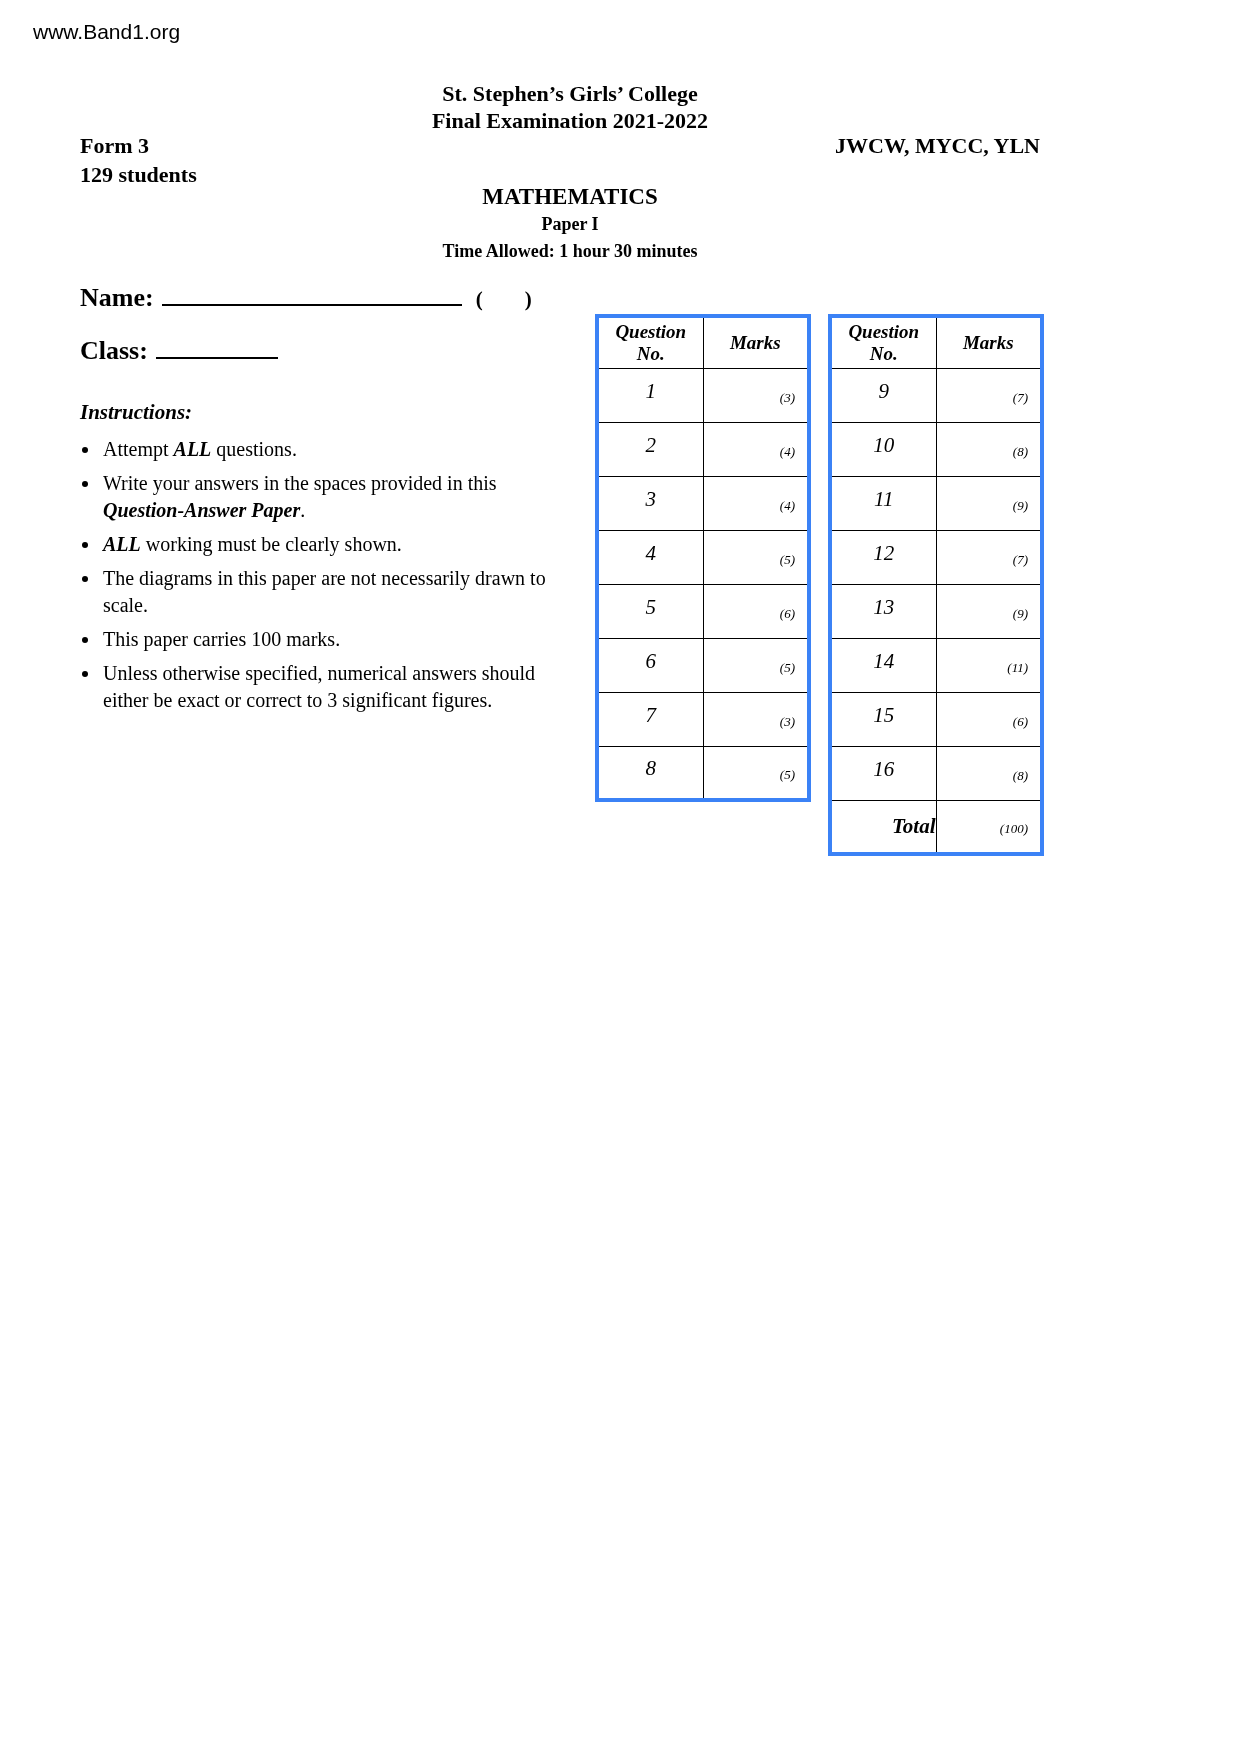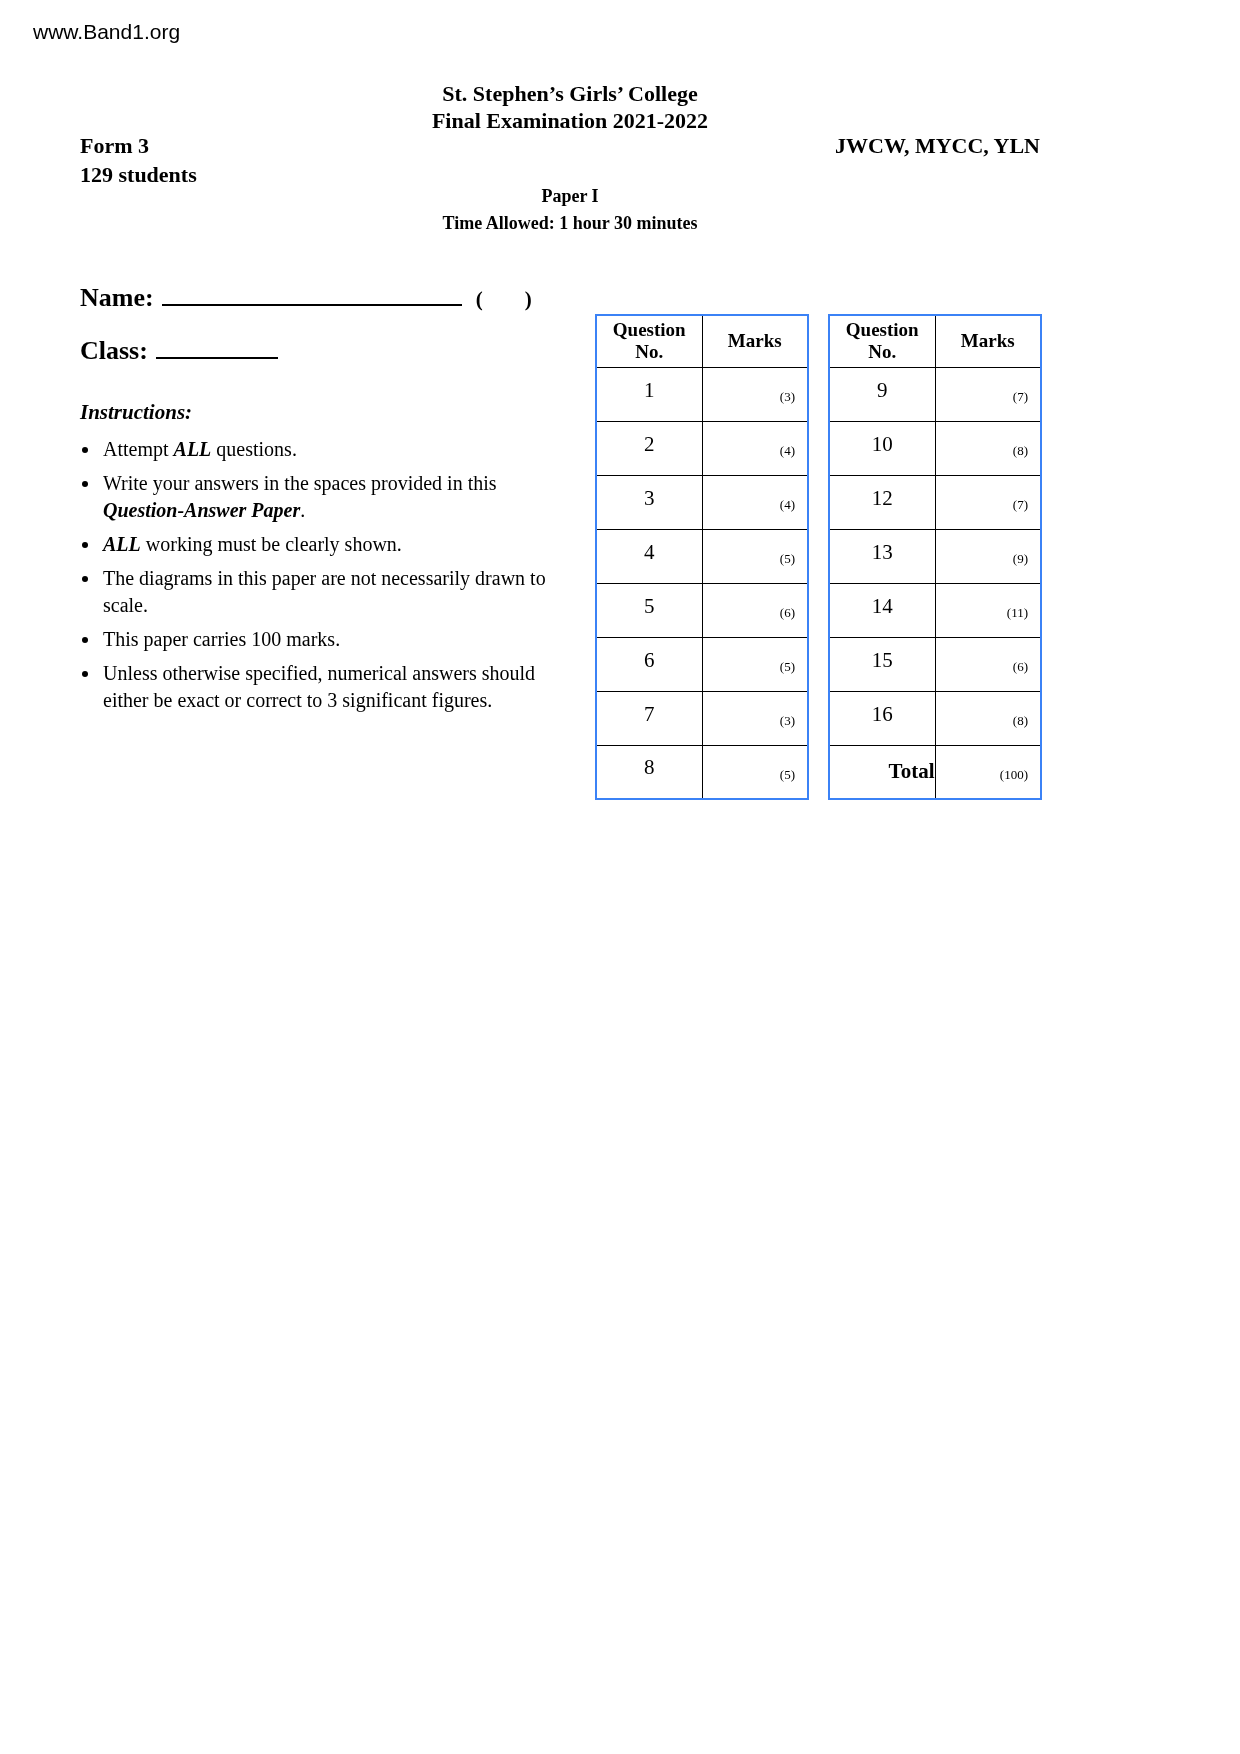--- a/index.html
+++ b/index.html
@@ -66,22 +66,23 @@
     margin: 4px; padding-left: 27px;
     font-size: 20px; line-height: 27px;
     list-style-type: disc;
   }
   .instructions-list li { margin-bottom: 7px; padding-left: 2px; }
   .emph { font-weight: bold; font-style: italic; }
 
   table.marks-table {
     position: absolute;
     border-collapse: collapse;
-    border: 2px solid #3b82f6;
+    border: 4px solid #3b82f6;
     background: #fff;
+    font-style: italic;
   }
   .marks-table th, .marks-table td {
     border: 1.5px solid #000;
     width: 106px;
     padding: 0;
   }
   .marks-table th {
     height: 52px;
     font-size: 19px; font-weight: bold;
     text-align: center; vertical-align: middle;
@@ -115,20 +116,21 @@
 </div>
 
 <div class="abs form-block">
   <div>Form 3</div>
   <div>129 students</div>
 </div>
 
 <div class="abs teachers">JWCW, MYCC, YLN</div>
 
 <div class="abs subject-block">
+  <div class="subject-line">MATHEMATICS</div>
   <div class="paper-line">Paper I</div>
   <div class="time-line">Time Allowed: 1 hour 30 minutes</div>
 </div>
 
 <div class="abs name-row">
   <span class="field-label">Name:</span><span class="fill-line name-line"></span><span class="paren">(        )</span>
 </div>
 
 <div class="abs class-row">
   <span class="field-label">Class:</span><span class="fill-line class-line"></span>
@@ -198,20 +200,24 @@
   <tbody>
     <tr>
         <td class="qno">9</td>
         <td class="mk">(7)</td>
       </tr>
     <tr>
         <td class="qno">10</td>
         <td class="mk">(8)</td>
       </tr>
     <tr>
+        <td class="qno">11</td>
+        <td class="mk">(9)</td>
+      </tr>
+    <tr>
         <td class="qno">12</td>
         <td class="mk">(7)</td>
       </tr>
     <tr>
         <td class="qno">13</td>
         <td class="mk">(9)</td>
       </tr>
     <tr>
         <td class="qno">14</td>
         <td class="mk">(11)</td>

